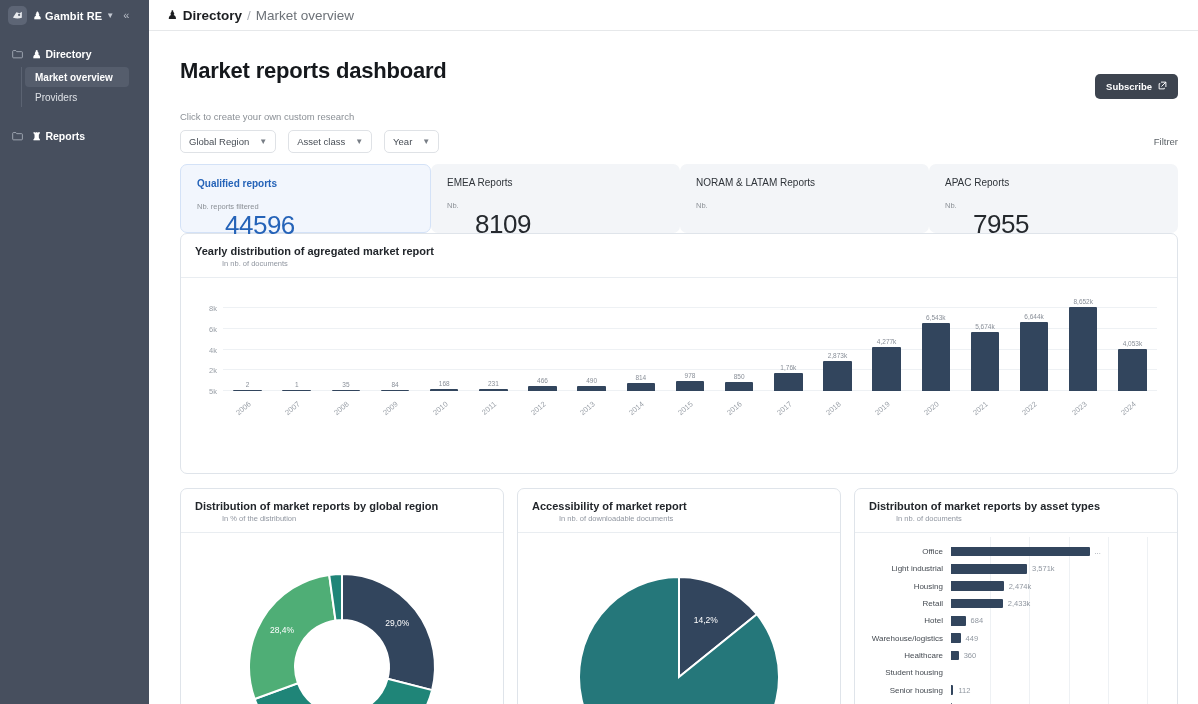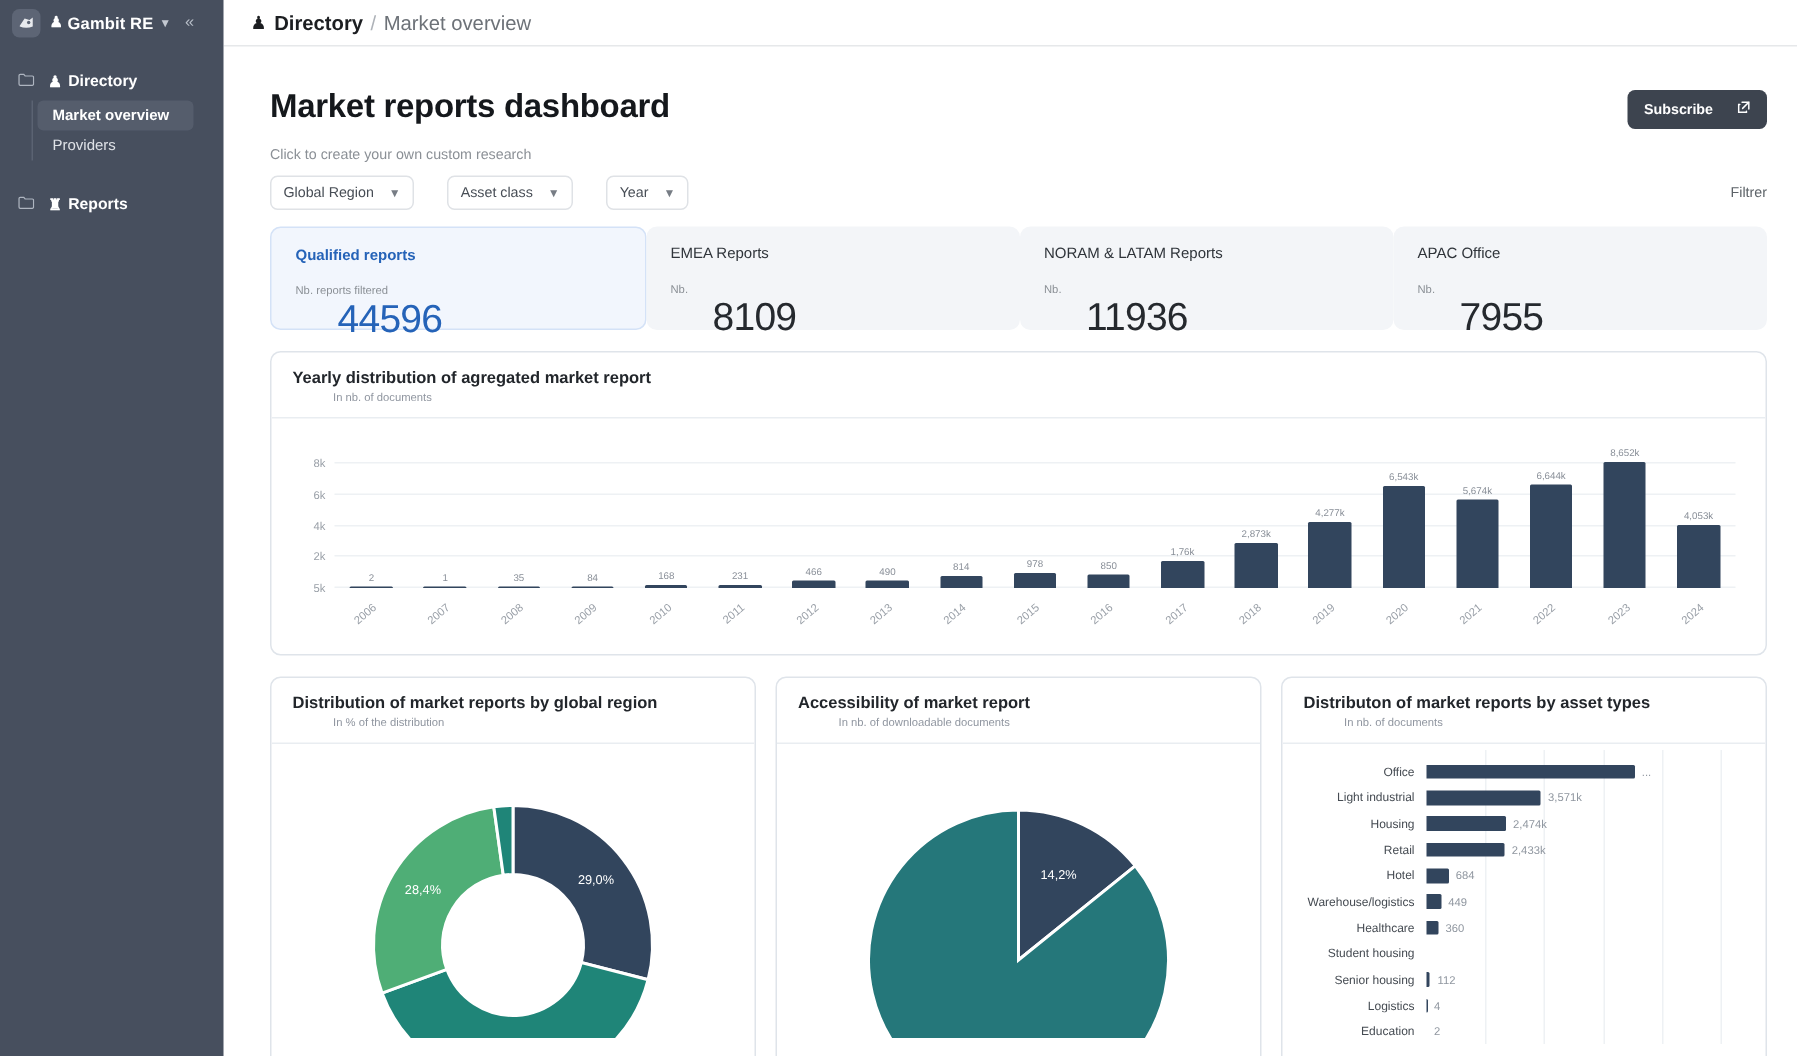--- a/index.html
+++ b/index.html
@@ -113,33 +113,33 @@
   .page-title {
     font-size: 22px; font-weight: bold; color: #15181c;
     letter-spacing: -.2px;
     text-align: center;
   }
   .subscribe-btn {
     background: #3d444f; color: #fff;
     border: none; border-radius: 5px;
     font-size: 9.5px; font-weight: bold;
     padding: 7px 11px;
-    display: flex; align-items: flex-end; gap: 16px;
+    display: flex; align-items: flex-start; gap: 6px;
     cursor: pointer;
     font-family: "Liberation Sans", sans-serif;
-    margin-top: 2px;
+    margin-top: 16px;
   }
 
   .subtitle { font-size: 9.5px; color: #8b9096; margin-top: 12px; }
 
   .filter-row {
     display: flex; align-items: center; justify-content: space-between;
     margin-top: 8px;
   }
-  .filters { display: flex; gap: 22px; }
+  .filters { display: flex; gap: 12px; }
   .filter-pill {
     border: 1px solid #dfe2e6;
     border-radius: 5px;
     background: #fff;
     font-size: 9.5px; color: #474d55;
     padding: 5px 8px;
     display: flex; align-items: center; gap: 10px;
     cursor: pointer;
   }
   .filter-pill .cd { font-size: 8px; color: #777d85; }
@@ -172,21 +172,21 @@
     border: 1px solid #dfe4ea;
     border-radius: 7px;
     background: #fff;
     overflow: hidden;
   }
   .card-head { padding: 11px 14px 9px 14px; }
   .card-title { font-size: 11px; color: #22262b; font-weight: bold; }
   .card-sub { font-size: 7.5px; color: #9096a0; margin-top: 2px; padding-left: 27px; }
   .card-divider { height: 1px; background: #e9edf1; }
 
-  .panel-big { margin-top: 14px; height: 203px; }
+  .panel-big { height: 241px; }
 
   
   .barchart { position: relative; height: 155px; padding: 8px 14px 0 14px; }
   .bc-inner { position: relative; width: 100%; height: 100%; }
   .bc-plot {
     position: absolute; left: 28px; right: 6px; top: 12px; bottom: 42px;
   }
   .grid-line {
     position: absolute; left: 0; right: 0;
     border-top: 1px solid #eef1f4;
@@ -367,24 +367,23 @@
         <div class="k-val">44596</div>
       </div>
       <div class="kpi">
         <div class="k-title">EMEA Reports</div>
         <div class="k-sub">Nb.</div>
         <div class="k-val">8109</div>
       </div>
       <div class="kpi">
         <div class="k-title">NORAM &amp; LATAM Reports</div>
         <div class="k-sub">Nb.</div>
-        <div class="k-val">11936</div>
       </div>
       <div class="kpi">
-        <div class="k-title">APAC Office</div>
+        <div class="k-title">APAC Reports</div>
         <div class="k-sub">Nb.</div>
         <div class="k-val">7955</div>
       </div>
     </div>
 
     <div class="card panel-big">
       <div class="card-head">
         <div class="card-title">Yearly distribution of agregated market report</div>
         <div class="card-sub">In nb. of documents</div>
       </div>

